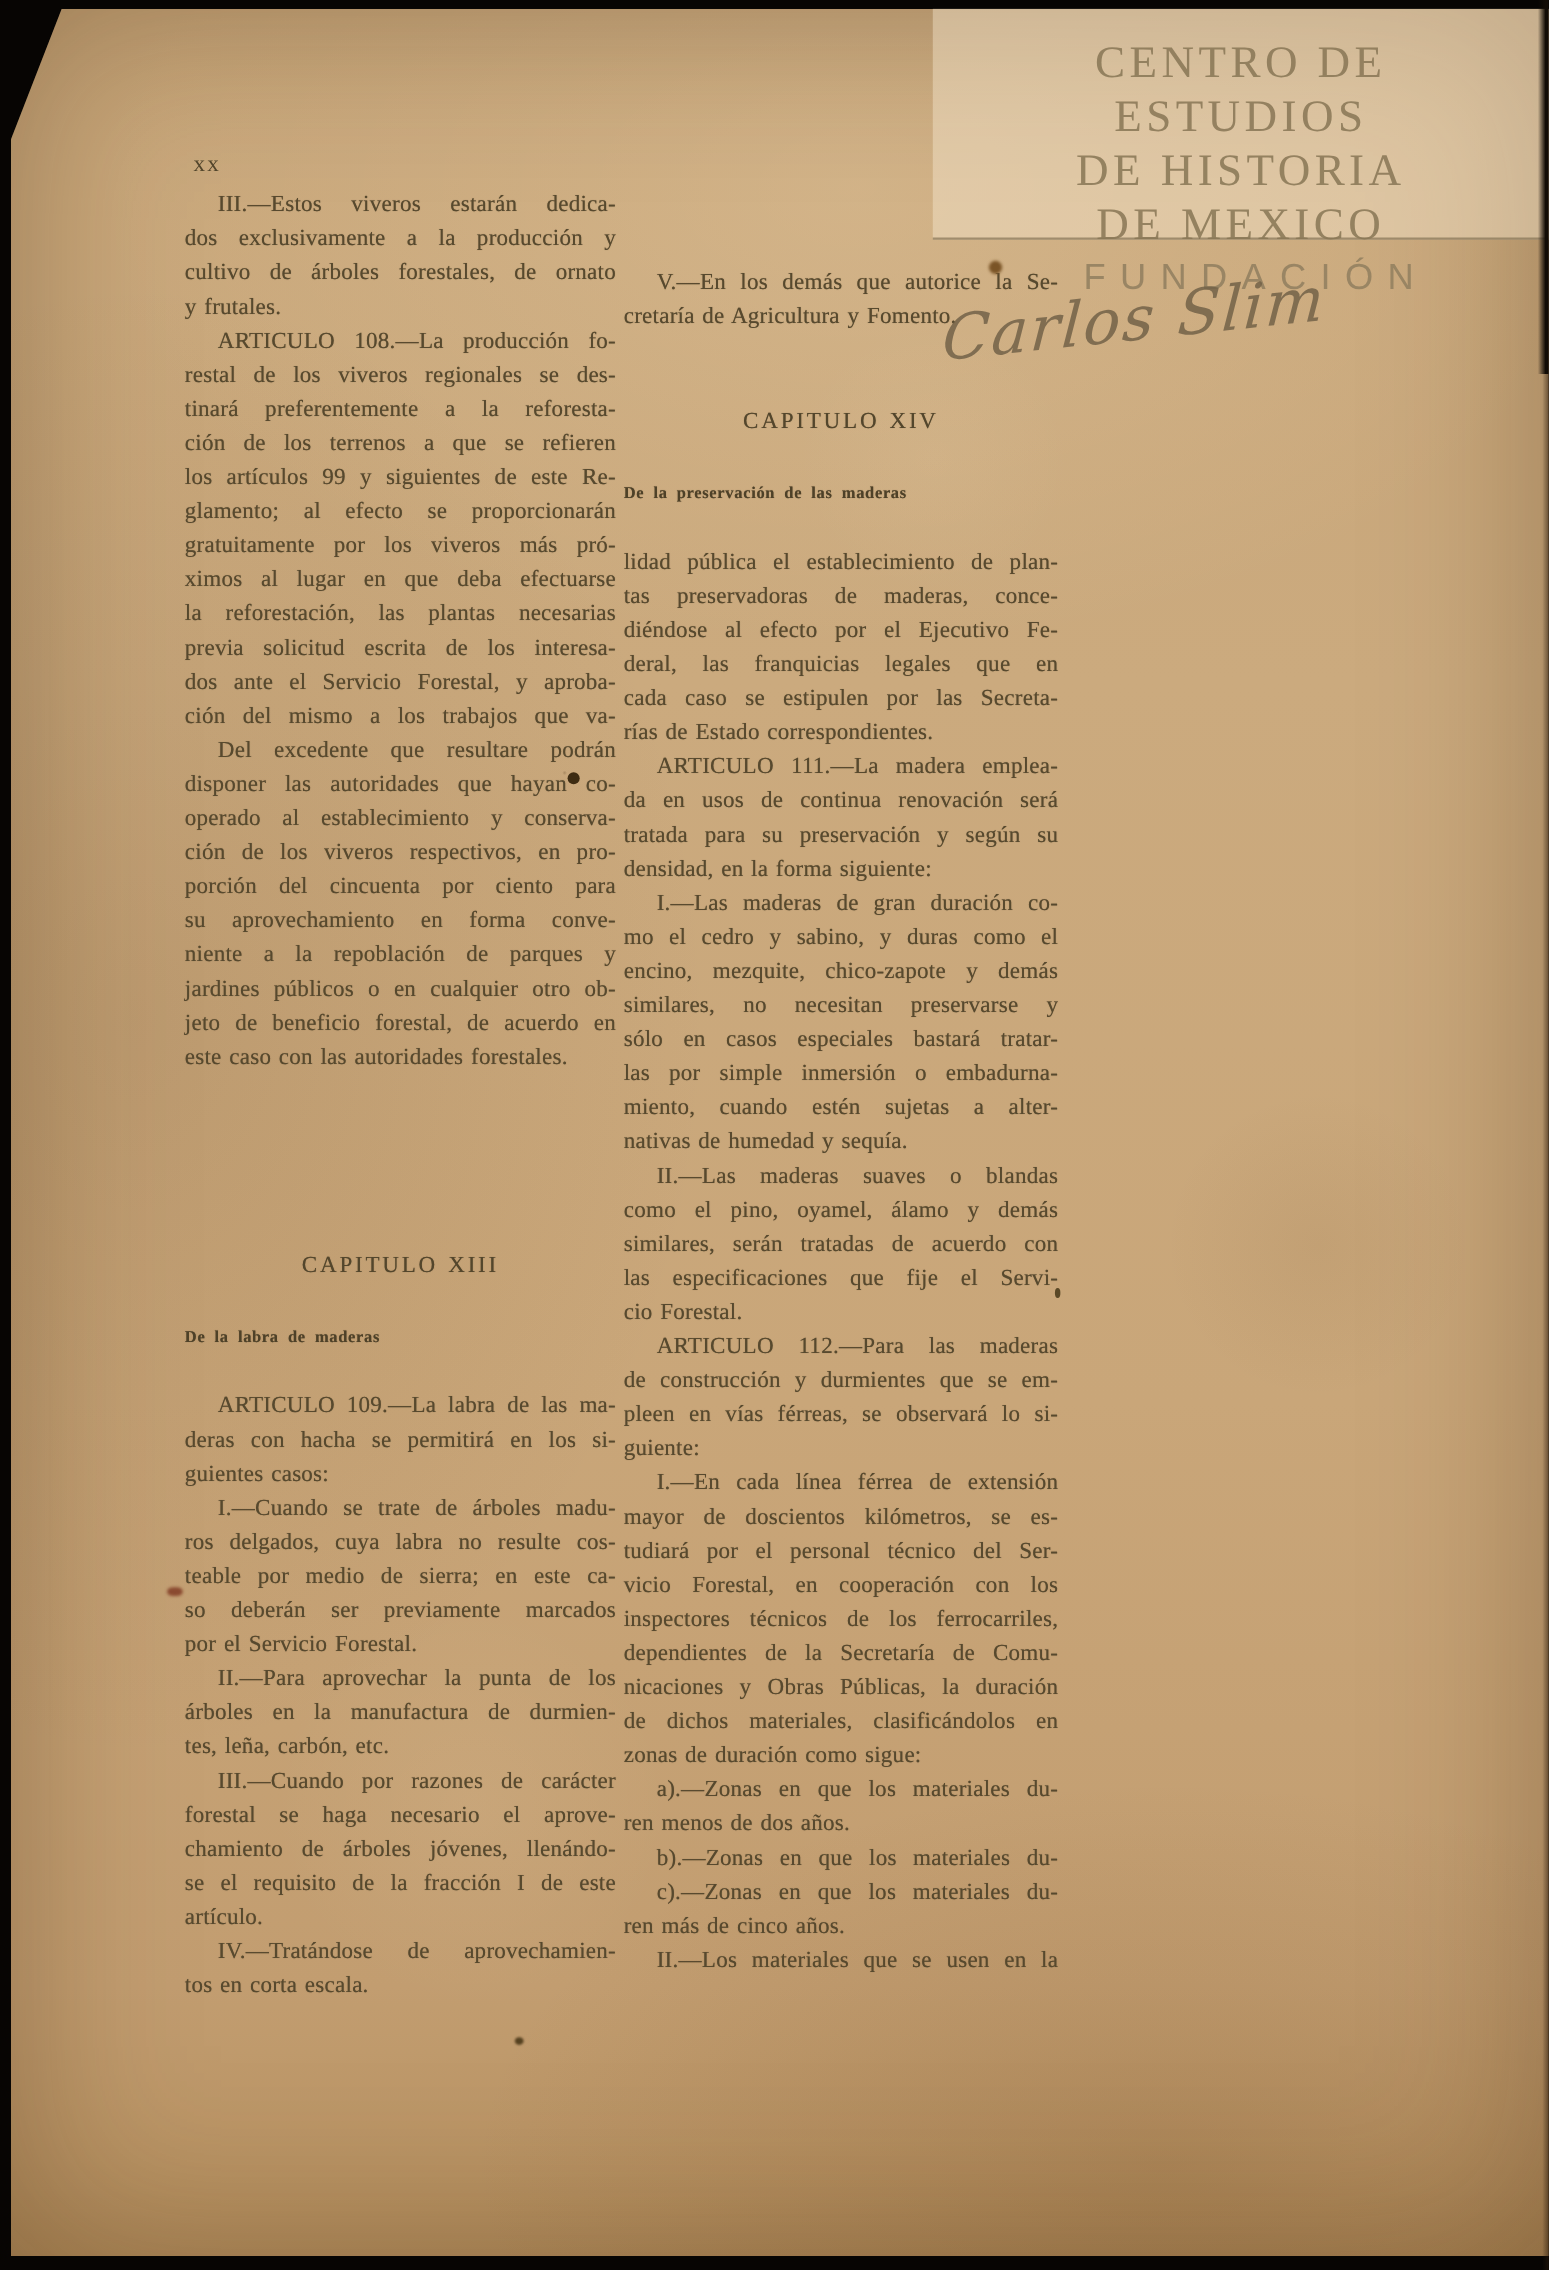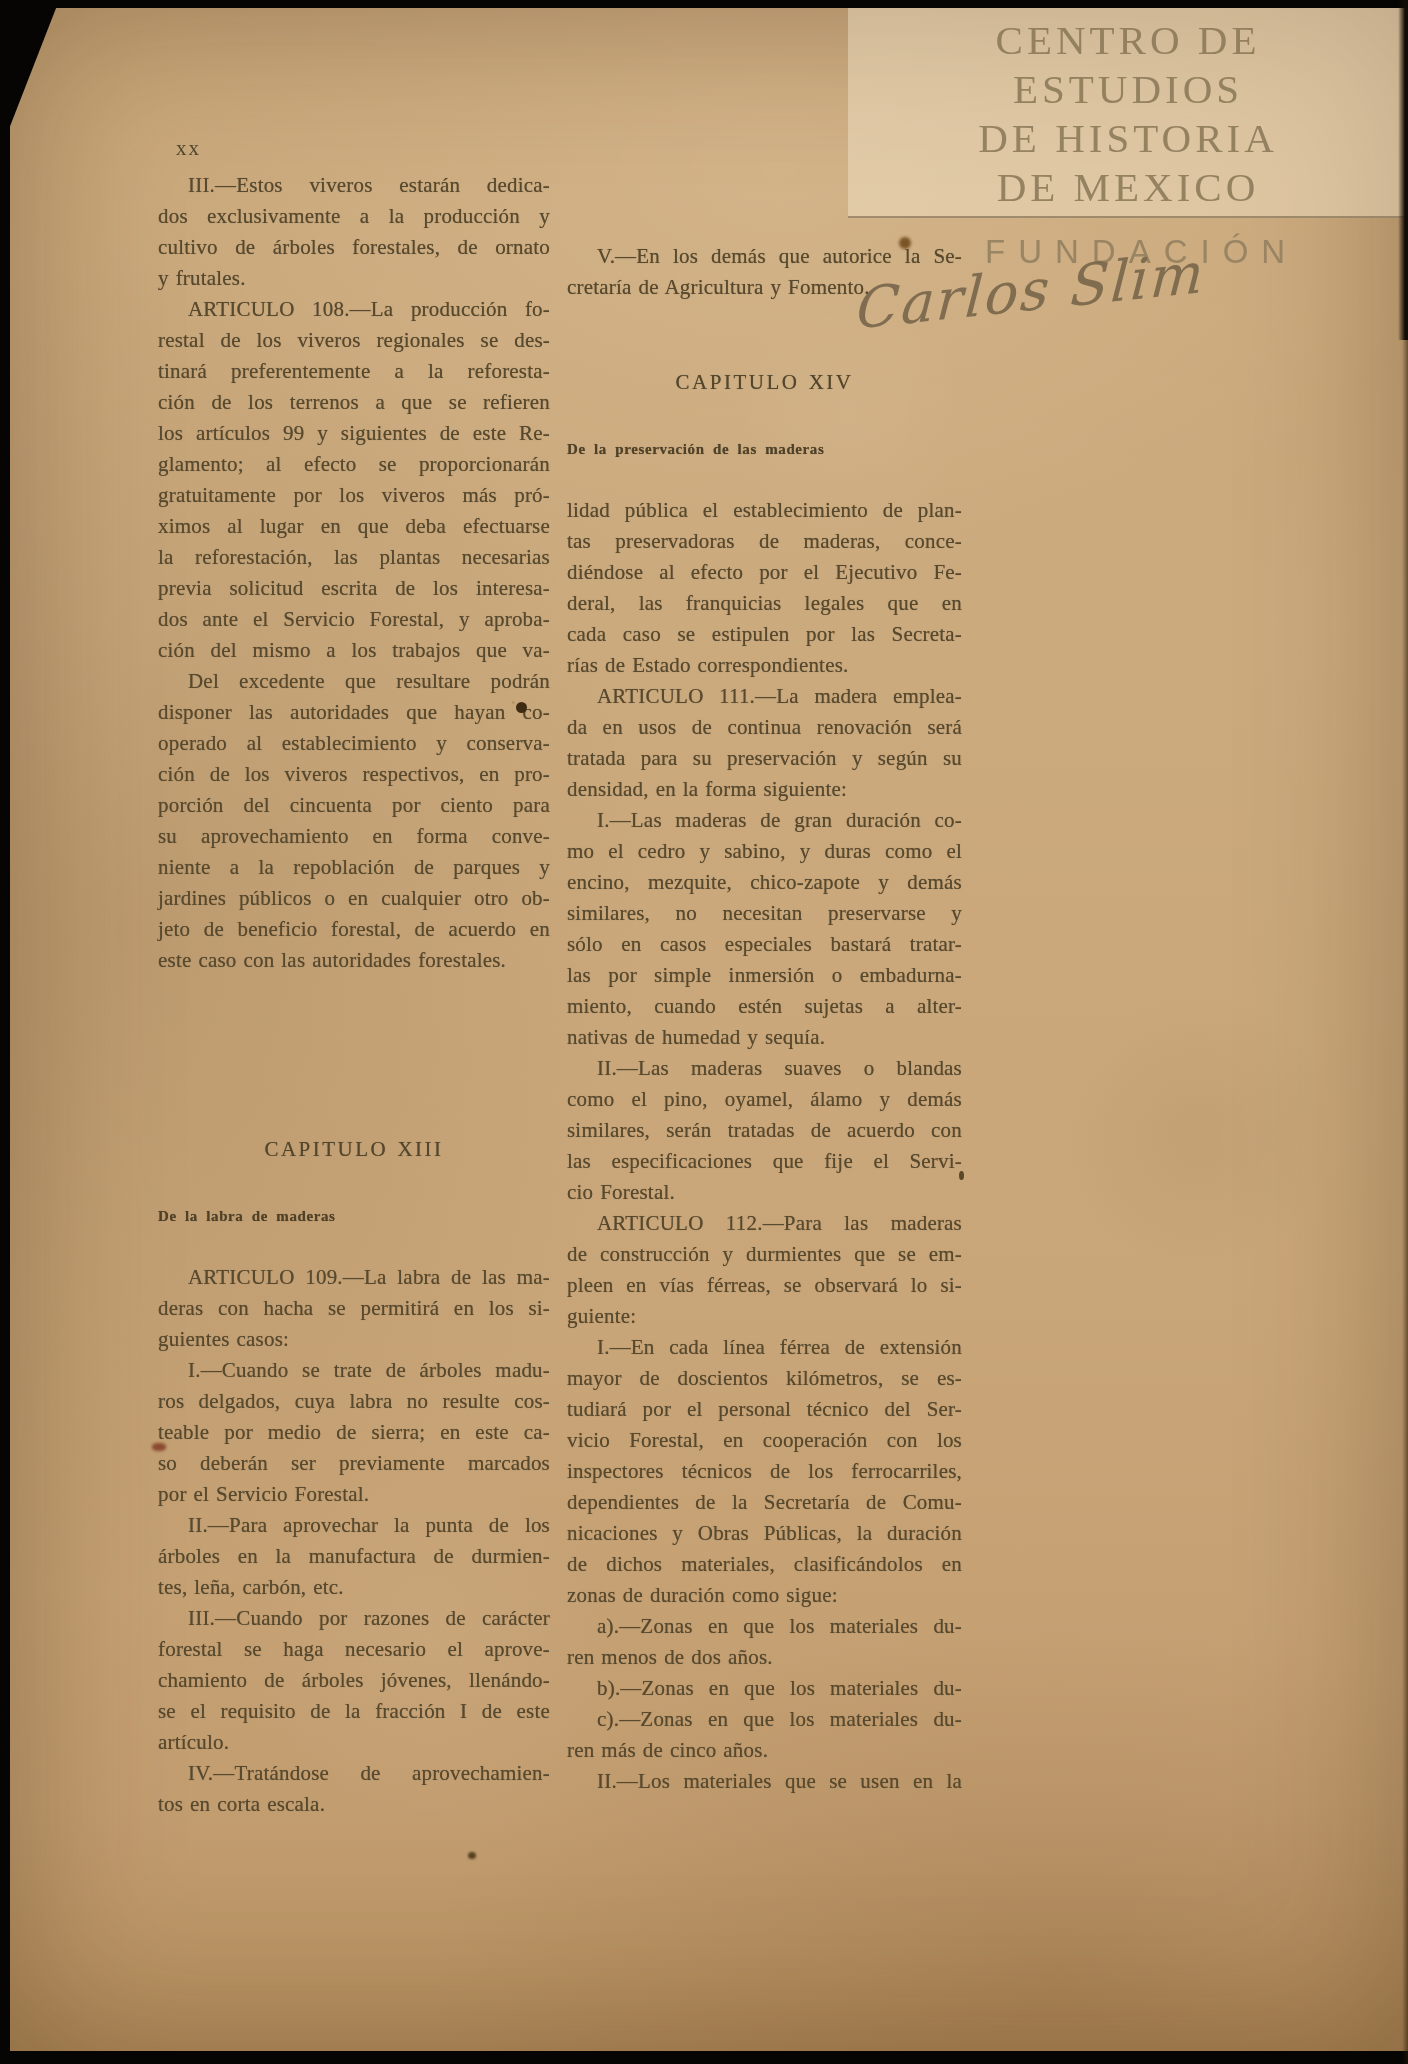--- a/index.html
+++ b/index.html
@@ -44,41 +44,41 @@
   .page-number{
     position:absolute;left:166px;top:128px;
     font-size:21px;letter-spacing:2px;color:#53462c;
   }
   .col{
     position:absolute;top:162px;
     font-size:21px;line-height:31px;color:#57492e;
     text-shadow:0 0 0.7px rgba(87,73,46,0.7);
     word-spacing:1.5px;letter-spacing:0.2px;
   }
-  .col-left{left:148px;width:392px;}
+  .col-left{left:158px;width:392px;}
   .col-right{left:557px;width:395px;padding-top:71px;}
   .line{white-space:normal;}
   .line.just{text-align:justify;text-align-last:justify;}
   .line.first{text-indent:30px;}
   .chapter{
     text-align:center;letter-spacing:2.5px;margin:64px 0 36px;
     color:#53462c;
   }
   .col-left .chapter{margin-top:158px;}
   .section{
     text-align:left;font-weight:bold;margin:0 0 30px;
     font-size:15px;letter-spacing:0.6px;word-spacing:4px;color:#4e4128;
   }
   
   .watermark{
     position:absolute;left:848px;top:8px;right:0;height:210px;
     background:rgba(250,238,214,0.40);
     border-bottom:2px solid rgba(125,108,78,0.65);
     text-align:center;
-    padding-top:8px;box-sizing:border-box;
+    padding-top:24px;box-sizing:border-box;
   }
   .wm-line{
     font-family:"Liberation Serif", serif;
     font-size:41px;line-height:49px;letter-spacing:4px;
     color:rgba(135,117,85,0.85);
   }
   .foundation{
     position:absolute;left:985px;top:233px;
     font-family:"Liberation Sans", sans-serif;
     font-weight:300;font-size:33px;letter-spacing:13px;

